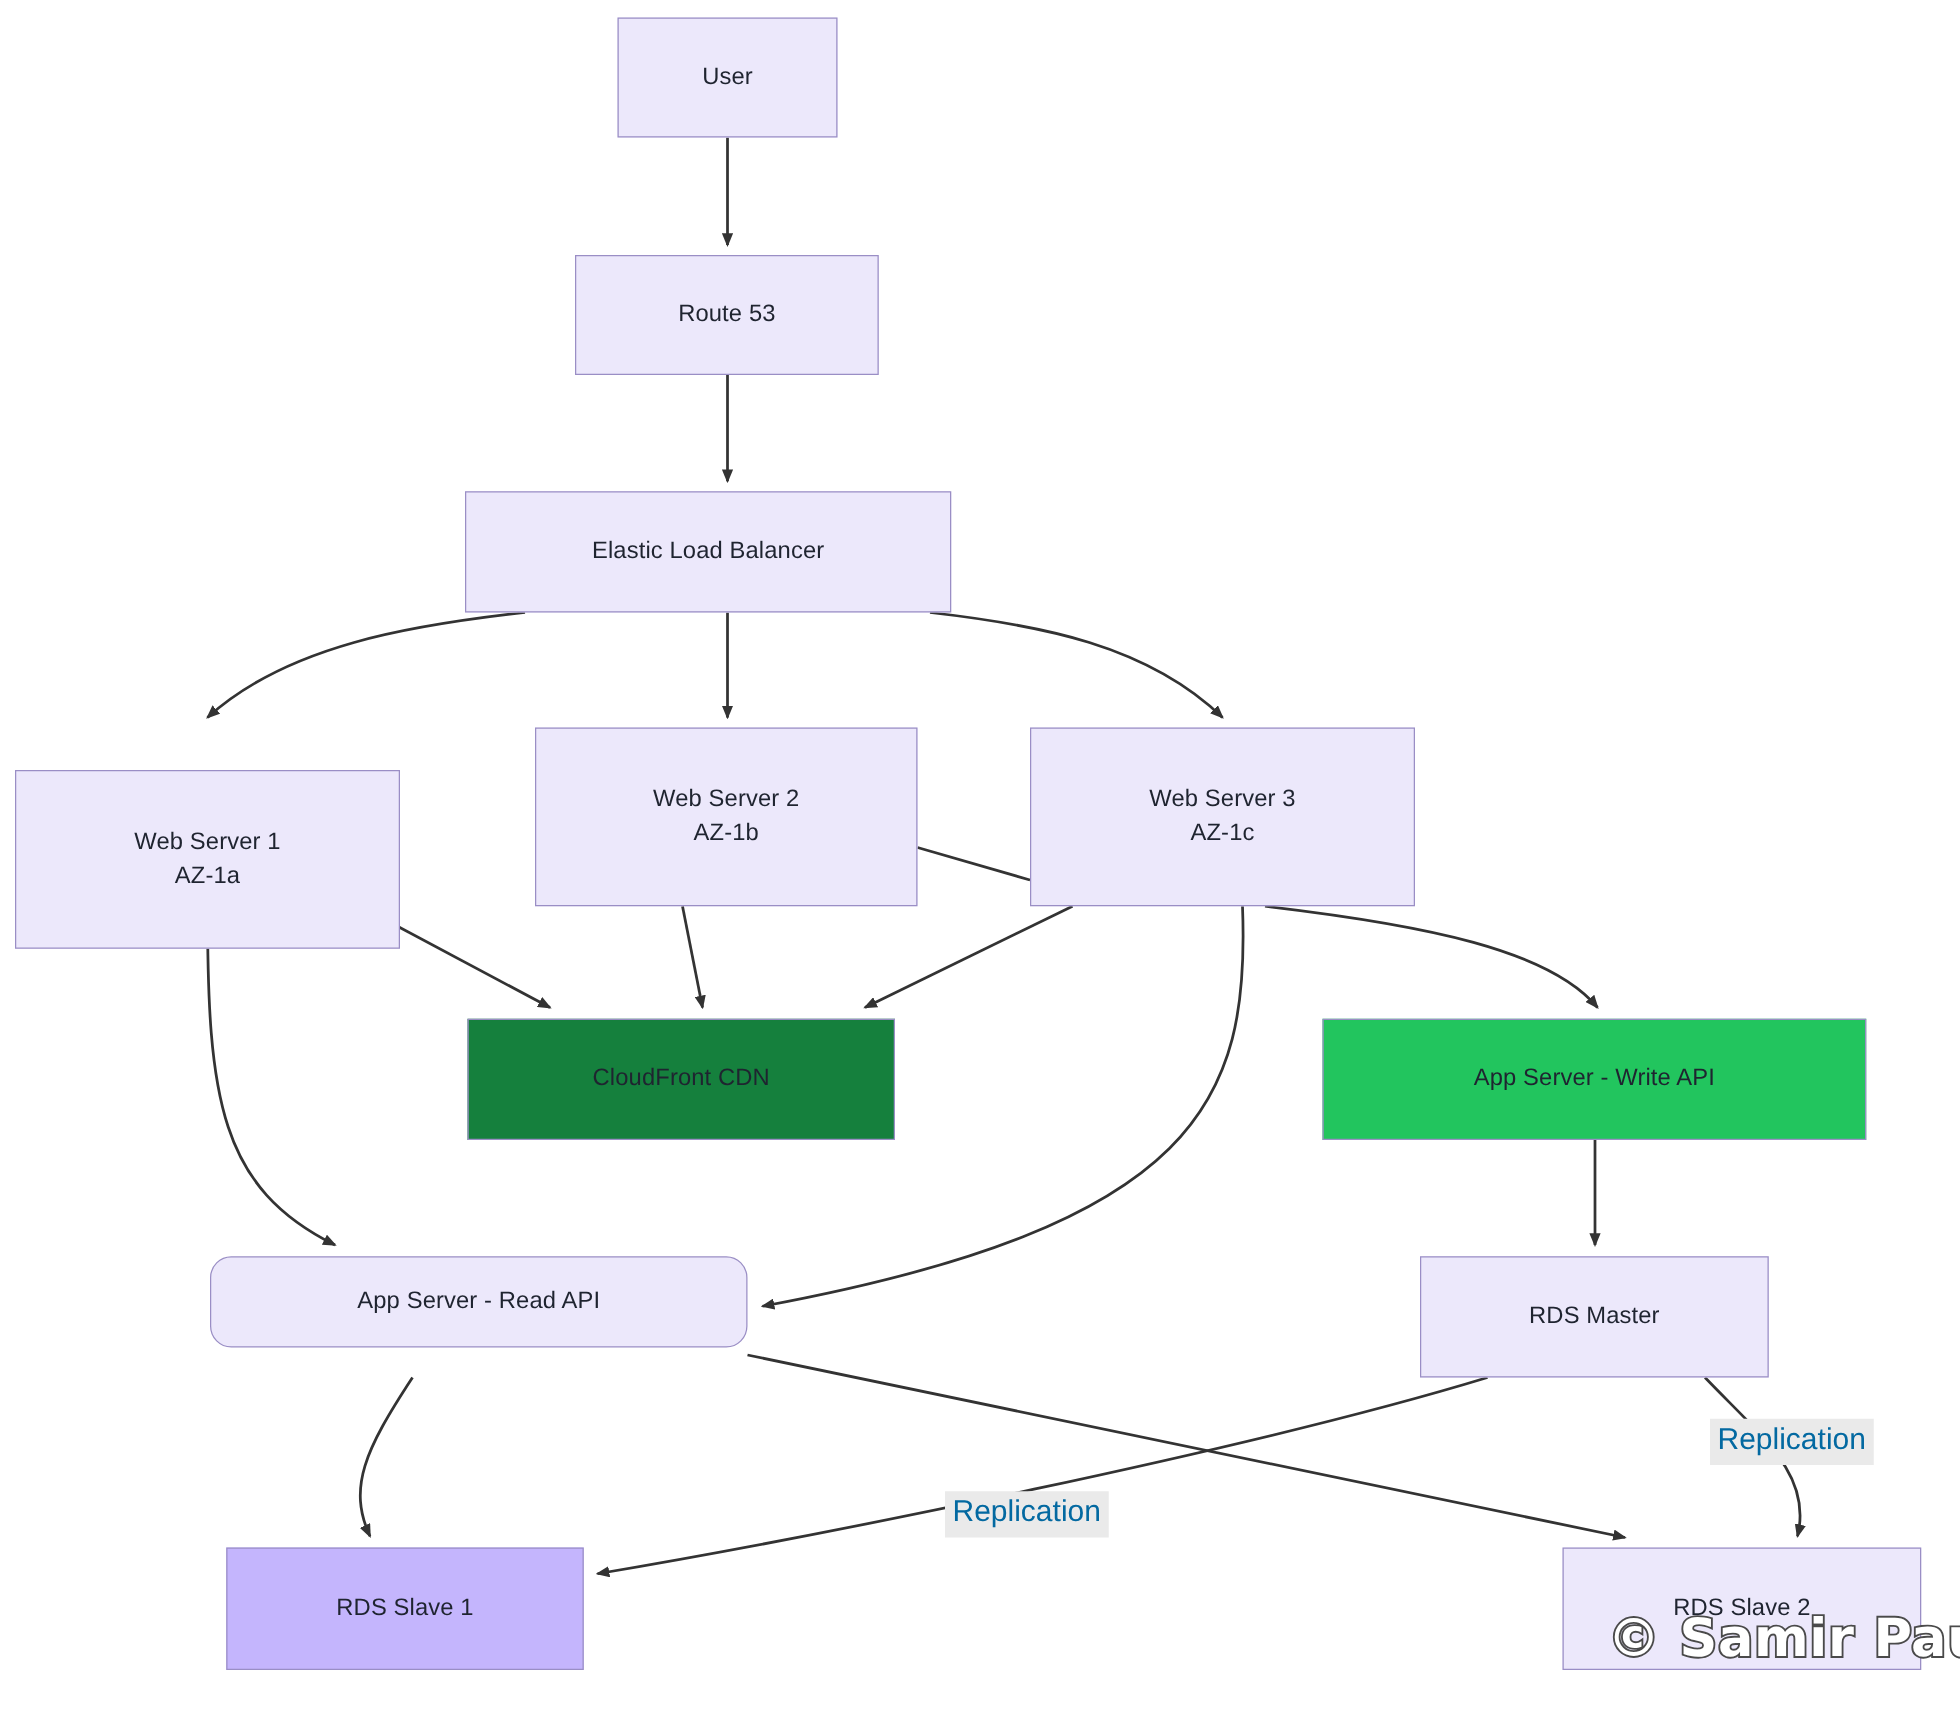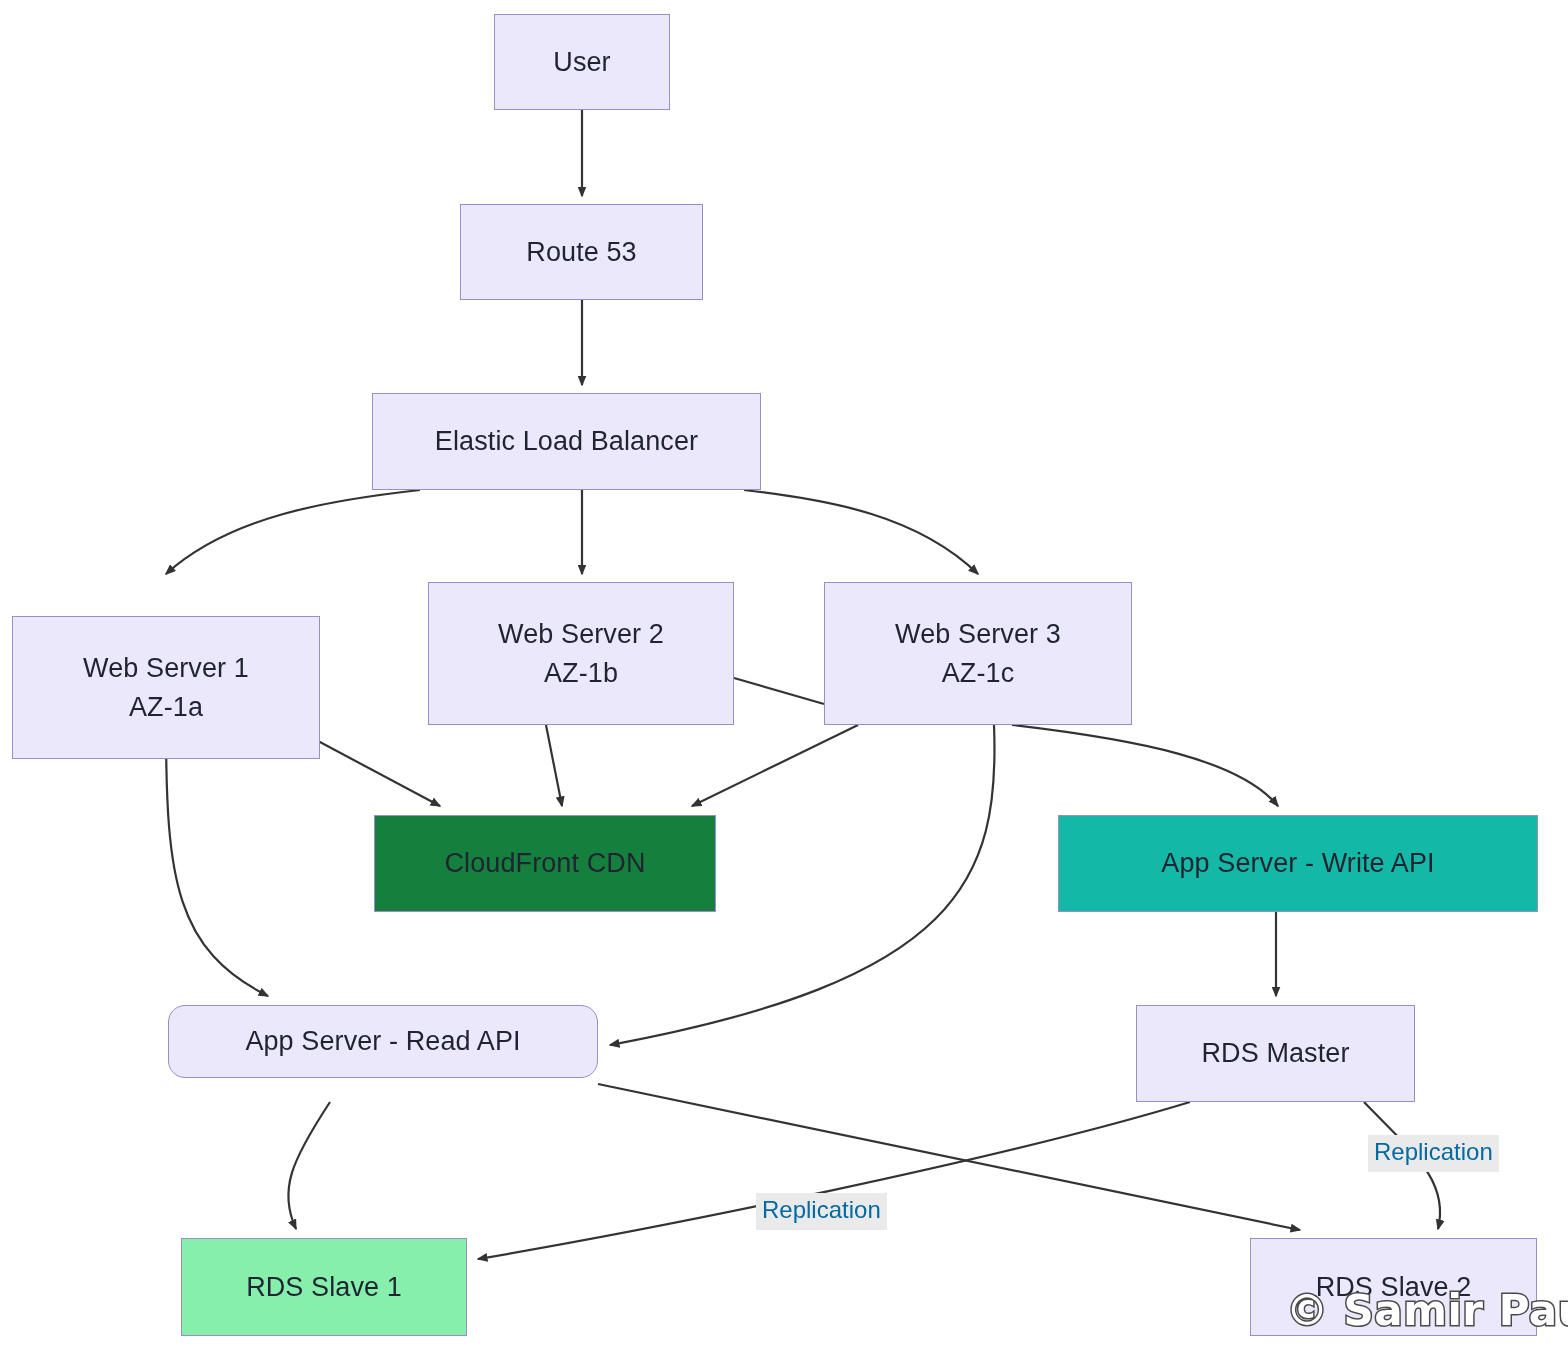--- a/index.html
+++ b/index.html
@@ -30,21 +30,21 @@
   .node {
     position: absolute;
     box-sizing: border-box;
     background: #ece8fb;
     border: 1.6px solid #9a8ec5;
     display: flex;
     flex-direction: column;
     align-items: center;
     justify-content: center;
     color: #1f2430;
-    font-size: 27px;
+    font-size: 19px;
     line-height: 1.42;
     letter-spacing: 0.1px;
     text-align: center;
     white-space: pre;
   }
   .node .node-line2 {
     display: block;
   }
   .edge-label {
     position: absolute;
@@ -101,24 +101,24 @@
   </svg>
 
   <div id="node-layer">
       <div class="node" style="left: 494px; top: 14px; width: 176px; height: 96px; background: rgb(236, 232, 251); border-color: rgb(154, 142, 197); color: rgb(31, 36, 48);"><span>User</span></div>
       <div class="node" style="left: 460px; top: 204px; width: 243px; height: 96px; background: rgb(236, 232, 251); border-color: rgb(154, 142, 197); color: rgb(31, 36, 48);"><span>Route 53</span></div>
       <div class="node" style="left: 372px; top: 393px; width: 389px; height: 97px; background: rgb(236, 232, 251); border-color: rgb(154, 142, 197); color: rgb(31, 36, 48);"><span>Elastic Load Balancer</span></div>
       <div class="node" style="left: 12px; top: 616px; width: 308px; height: 143px; background: rgb(236, 232, 251); border-color: rgb(154, 142, 197); color: rgb(31, 36, 48);"><span>Web Server 1</span><span class="node-line2">AZ-1a</span></div>
       <div class="node" style="left: 428px; top: 582px; width: 306px; height: 143px; background: rgb(236, 232, 251); border-color: rgb(154, 142, 197); color: rgb(31, 36, 48);"><span>Web Server 2</span><span class="node-line2">AZ-1b</span></div>
       <div class="node" style="left: 824px; top: 582px; width: 308px; height: 143px; background: rgb(236, 232, 251); border-color: rgb(154, 142, 197); color: rgb(31, 36, 48);"><span>Web Server 3</span><span class="node-line2">AZ-1c</span></div>
       <div class="node" style="left: 374px; top: 815px; width: 342px; height: 97px; background: #15803d; border-color: rgb(154, 142, 197); color: rgb(31, 36, 48);"><span>CloudFront CDN</span></div>
-      <div class="node" style="left: 1058px; top: 815px; width: 480px; height: 97px; background: #14b8a6; border-color: rgb(154, 142, 197); color: rgb(31, 36, 48);"><span>App Server - Write API</span></div>
+      <div class="node" style="left: 1058px; top: 815px; width: 435px; height: 97px; background: #22c55e; border-color: rgb(154, 142, 197); color: rgb(31, 36, 48);"><span>App Server - Write API</span></div>
       <div class="node" style="left: 168px; top: 1005px; width: 430px; height: 73px; background: rgb(236, 232, 251); border-color: rgb(154, 142, 197); color: rgb(31, 36, 48); border-radius: 17px;"><span>App Server - Read API</span></div>
       <div class="node" style="left: 1136px; top: 1005px; width: 279px; height: 97px; background: rgb(236, 232, 251); border-color: rgb(154, 142, 197); color: rgb(31, 36, 48);"><span>RDS Master</span></div>
-      <div class="node" style="left: 181px; top: 1238px; width: 286px; height: 98px; background: #86efac; border-color: rgb(154, 142, 197); color: rgb(31, 36, 48);"><span>RDS Slave 1</span></div>
+      <div class="node" style="left: 181px; top: 1238px; width: 286px; height: 98px; background: #c4b5fd; border-color: rgb(154, 142, 197); color: rgb(31, 36, 48);"><span>RDS Slave 1</span></div>
       <div class="node" style="left: 1250px; top: 1238px; width: 287px; height: 98px; background: rgb(236, 232, 251); border-color: rgb(154, 142, 197); color: rgb(31, 36, 48);"><span>RDS Slave 2</span></div>
     </div>
   <div id="label-layer">
       <div class="edge-label" style="left: 756px; top: 1193px; background: rgb(234, 234, 234);">Replication</div>
       <div class="edge-label" style="left: 1368px; top: 1135px; background: rgb(234, 234, 234);">Replication</div>
     </div>
 
   <div class="watermark" style="left: 1286px; top: 1310px; transform: translateY(-50%);">© Samir Paul</div>
 
 </div>

